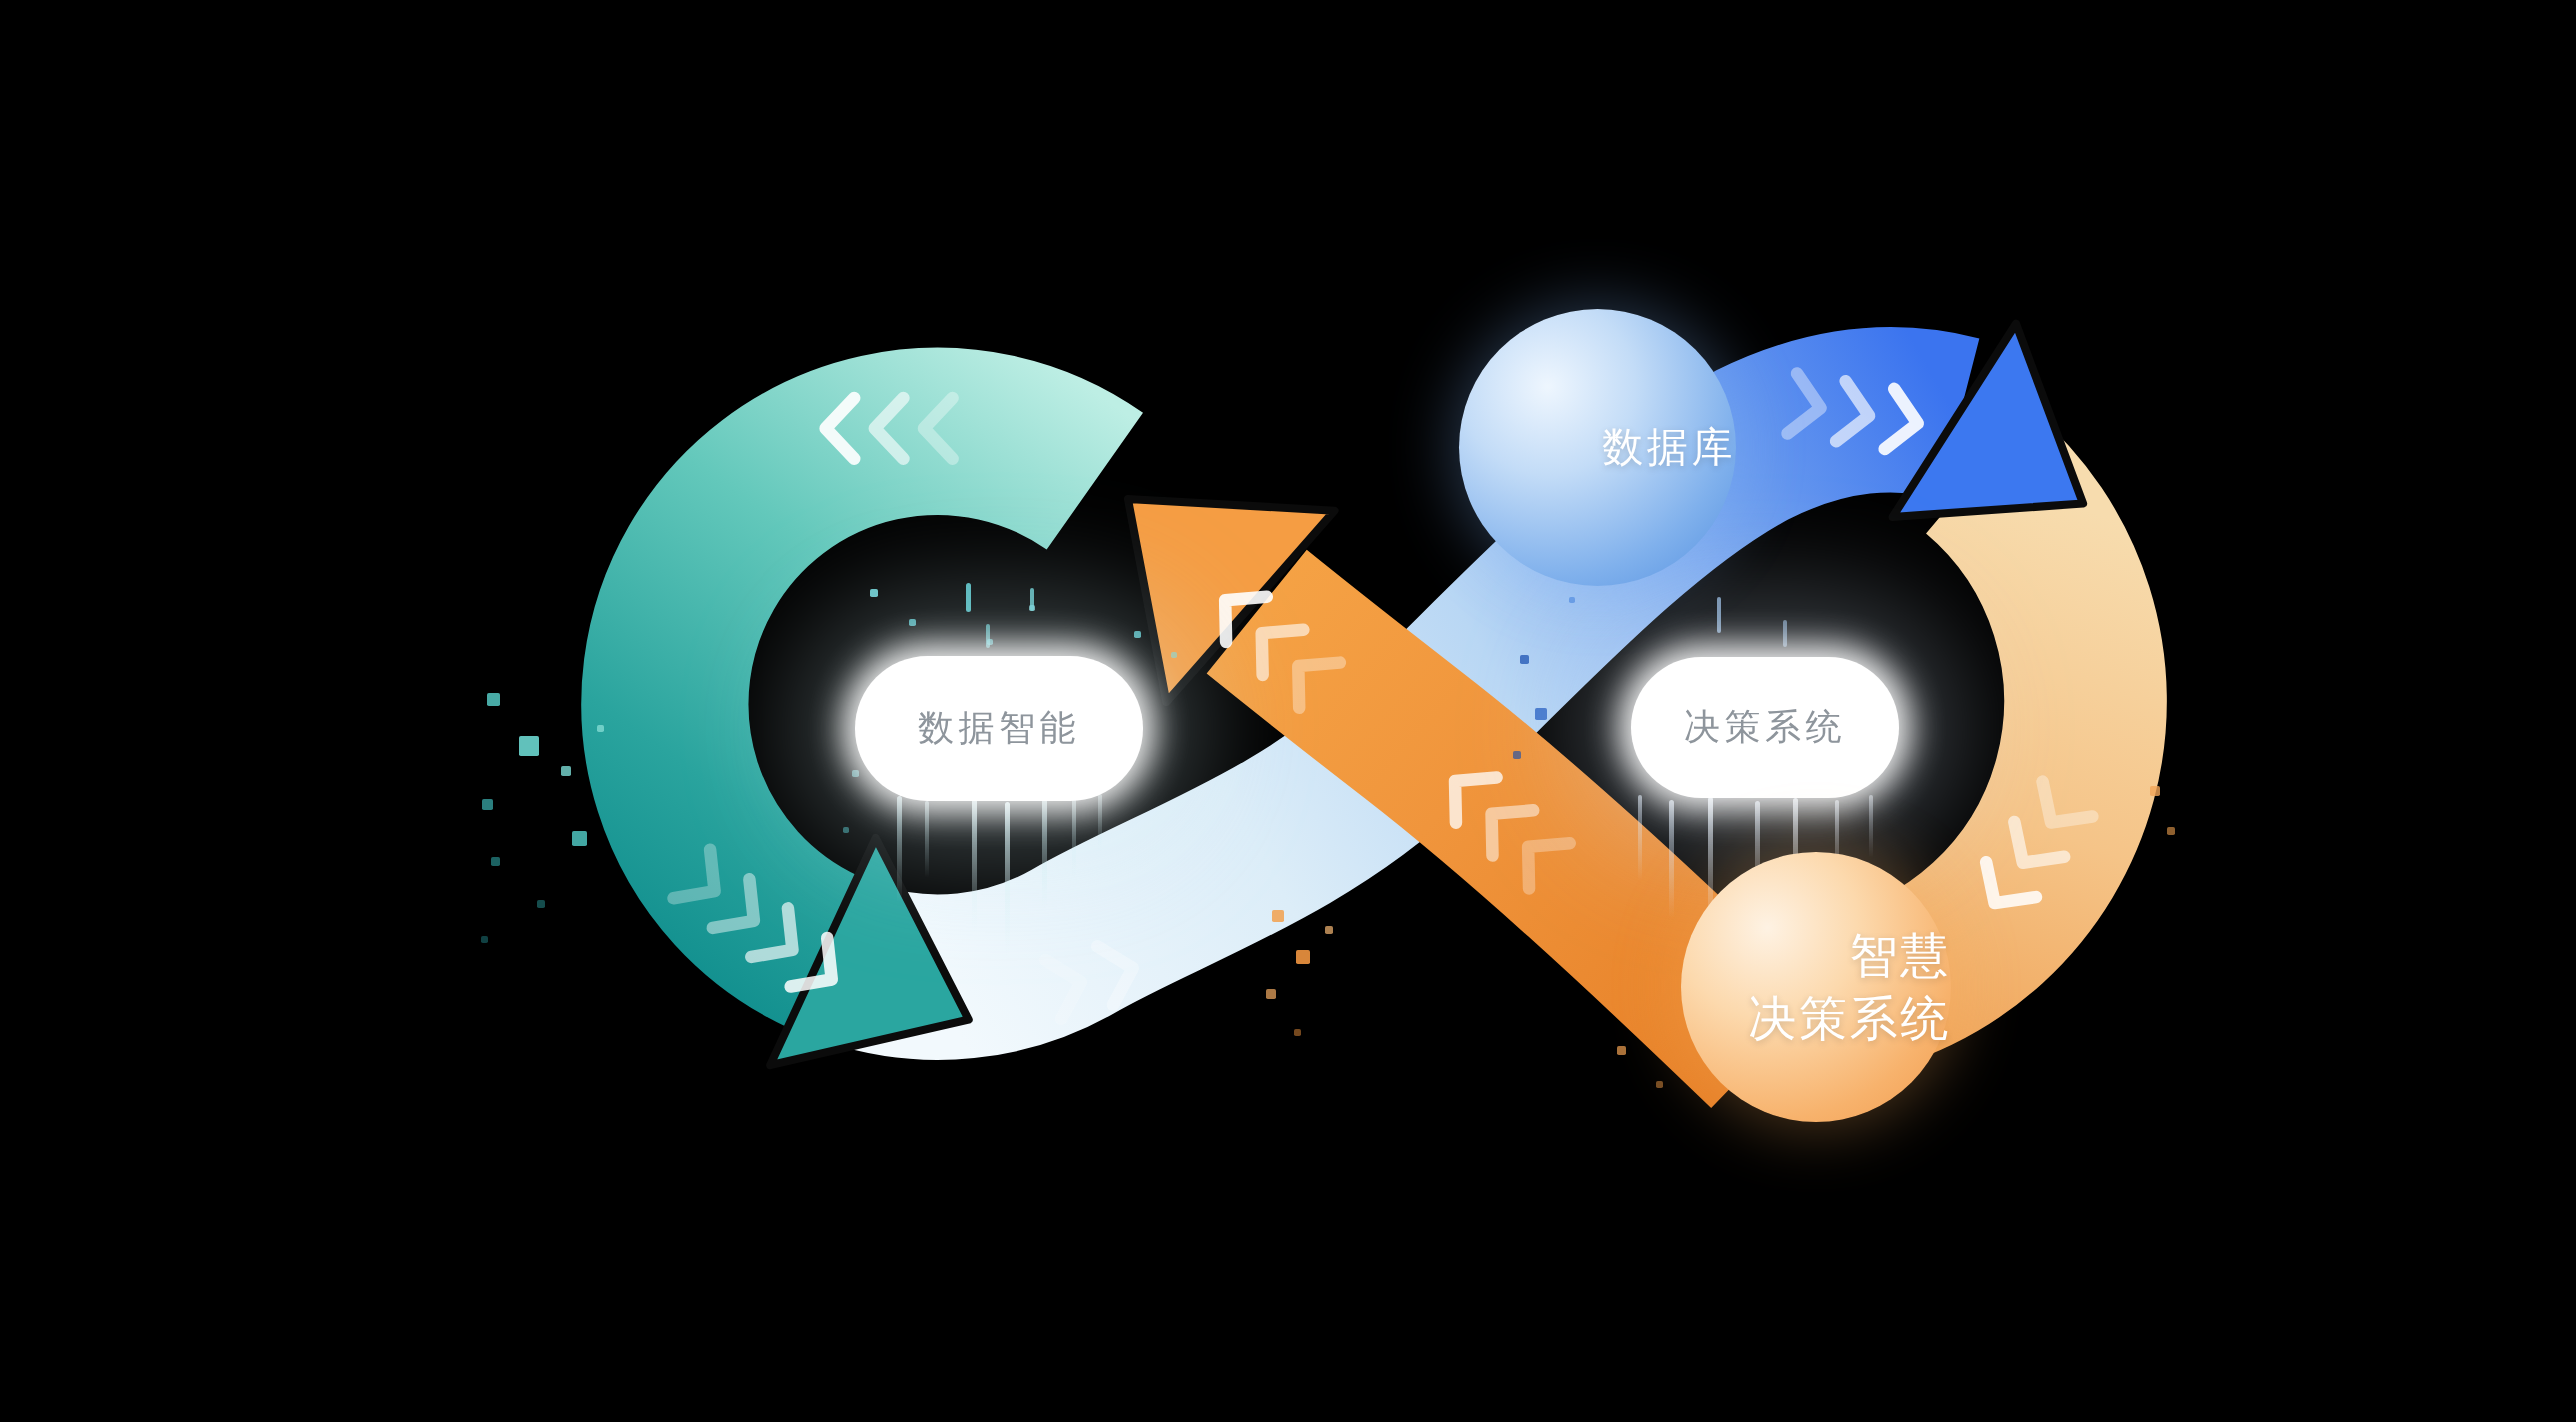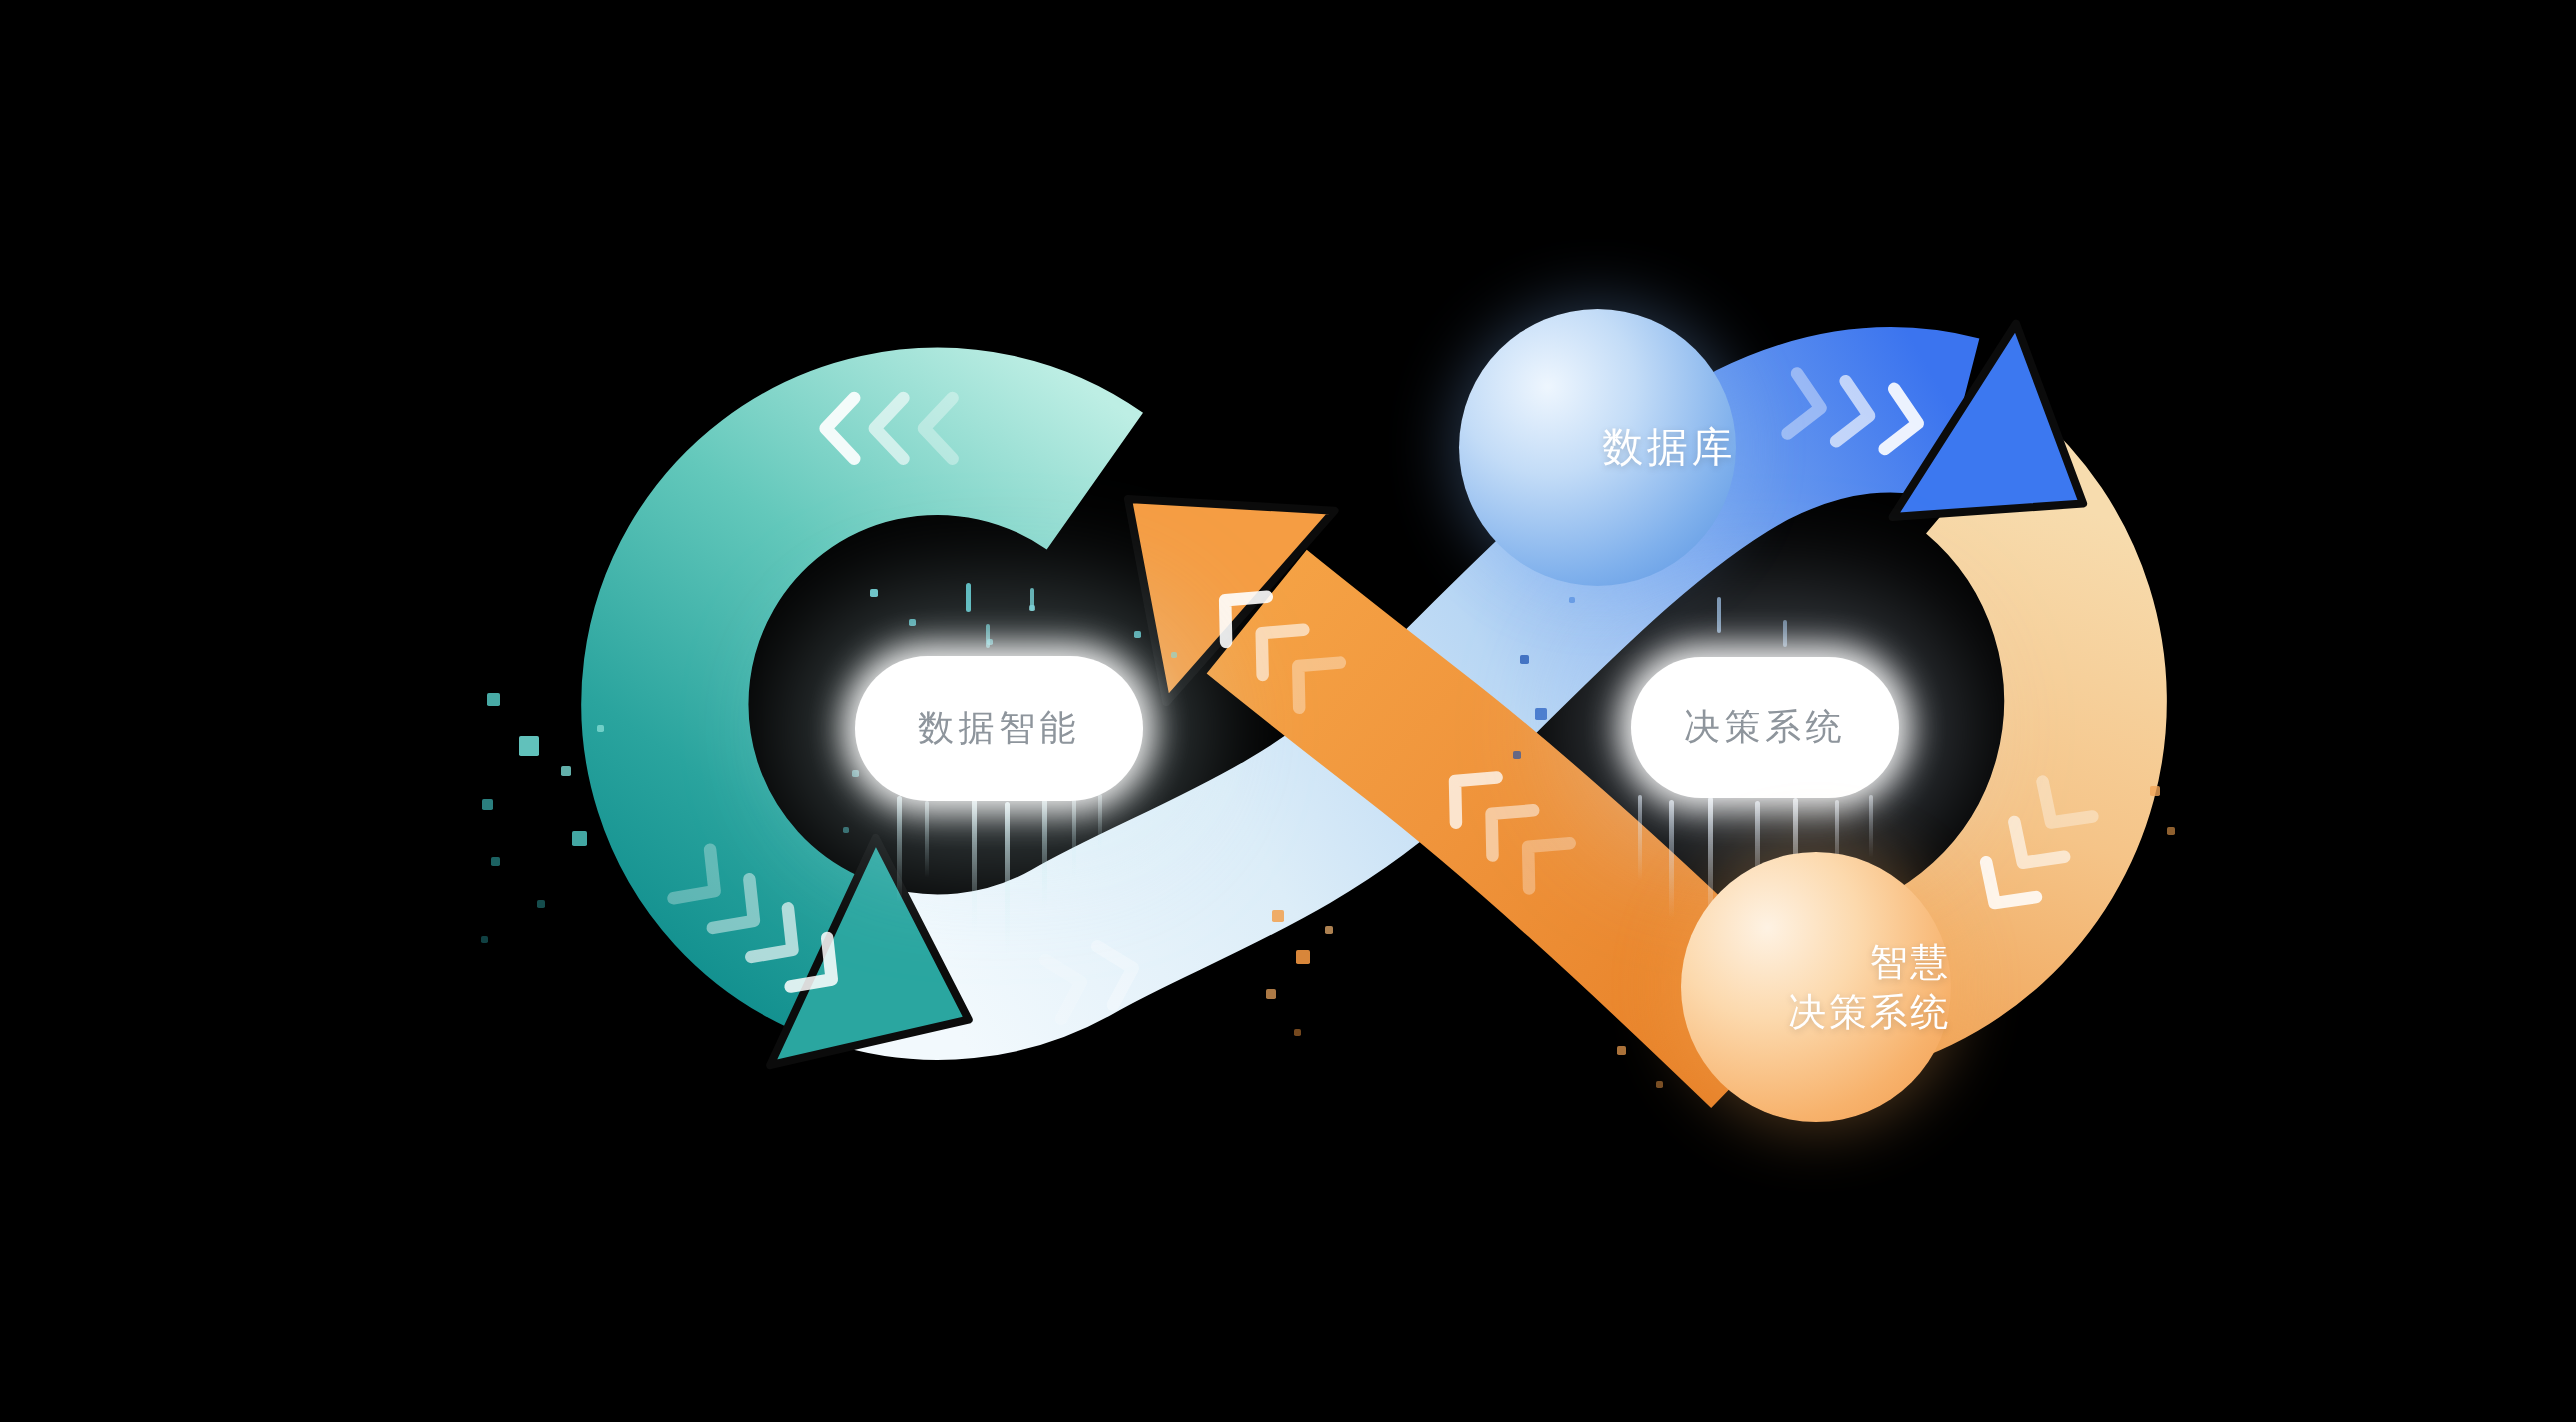--- a/index.html
+++ b/index.html
@@ -21,21 +21,21 @@
   .node{position:absolute;z-index:5;border-radius:50%;display:flex;flex-direction:column;
         align-items:flex-end;justify-content:center;color:#ffffff;text-align:center;line-height:1.32;
         text-shadow:0 1.8px 7.2px rgba(0,0,0,0.18);}
   .node-gis{left:524px;top:420px;width:283px;height:283px;font-size:39px;letter-spacing:2.7px;
         background:radial-gradient(circle at 32% 28%, #dcf7f1 0%, #a9e7dd 32%, #63c5b9 70%, #3aa89d 100%);
         box-shadow:0 0 63px 7.2px rgba(110,220,205,0.28);}
   .node-gis .sub{font-size:36px;letter-spacing:1.8px;margin-top:7.2px;}
   .node-db{left:1459px;top:309px;width:277px;height:277px;font-size:41px;letter-spacing:3.6px;
         background:radial-gradient(circle at 32% 28%, #eef6fe 0%, #c3dcf7 32%, #7fb0ec 70%, #528fe0 100%);
         box-shadow:0 0 63px 7.2px rgba(130,180,245,0.30);}
-  .node-decision{left:1681px;top:852px;width:270px;height:270px;font-size:38px;letter-spacing:2.7px;
+  .node-decision{left:1681px;top:852px;width:270px;height:270px;font-size:48px;letter-spacing:2.7px;
         background:radial-gradient(circle at 32% 28%, #fef2e3 0%, #fcd9ad 34%, #f7b26c 72%, #f19a4c 100%);
         box-shadow:0 0 63px 7.2px rgba(250,175,95,0.30);}
 </style>
 </head>
 <body>
 
 <div class="stage">
 
   <svg width="2576" height="1422" viewBox="0 0 2880 1590">
     <defs>

